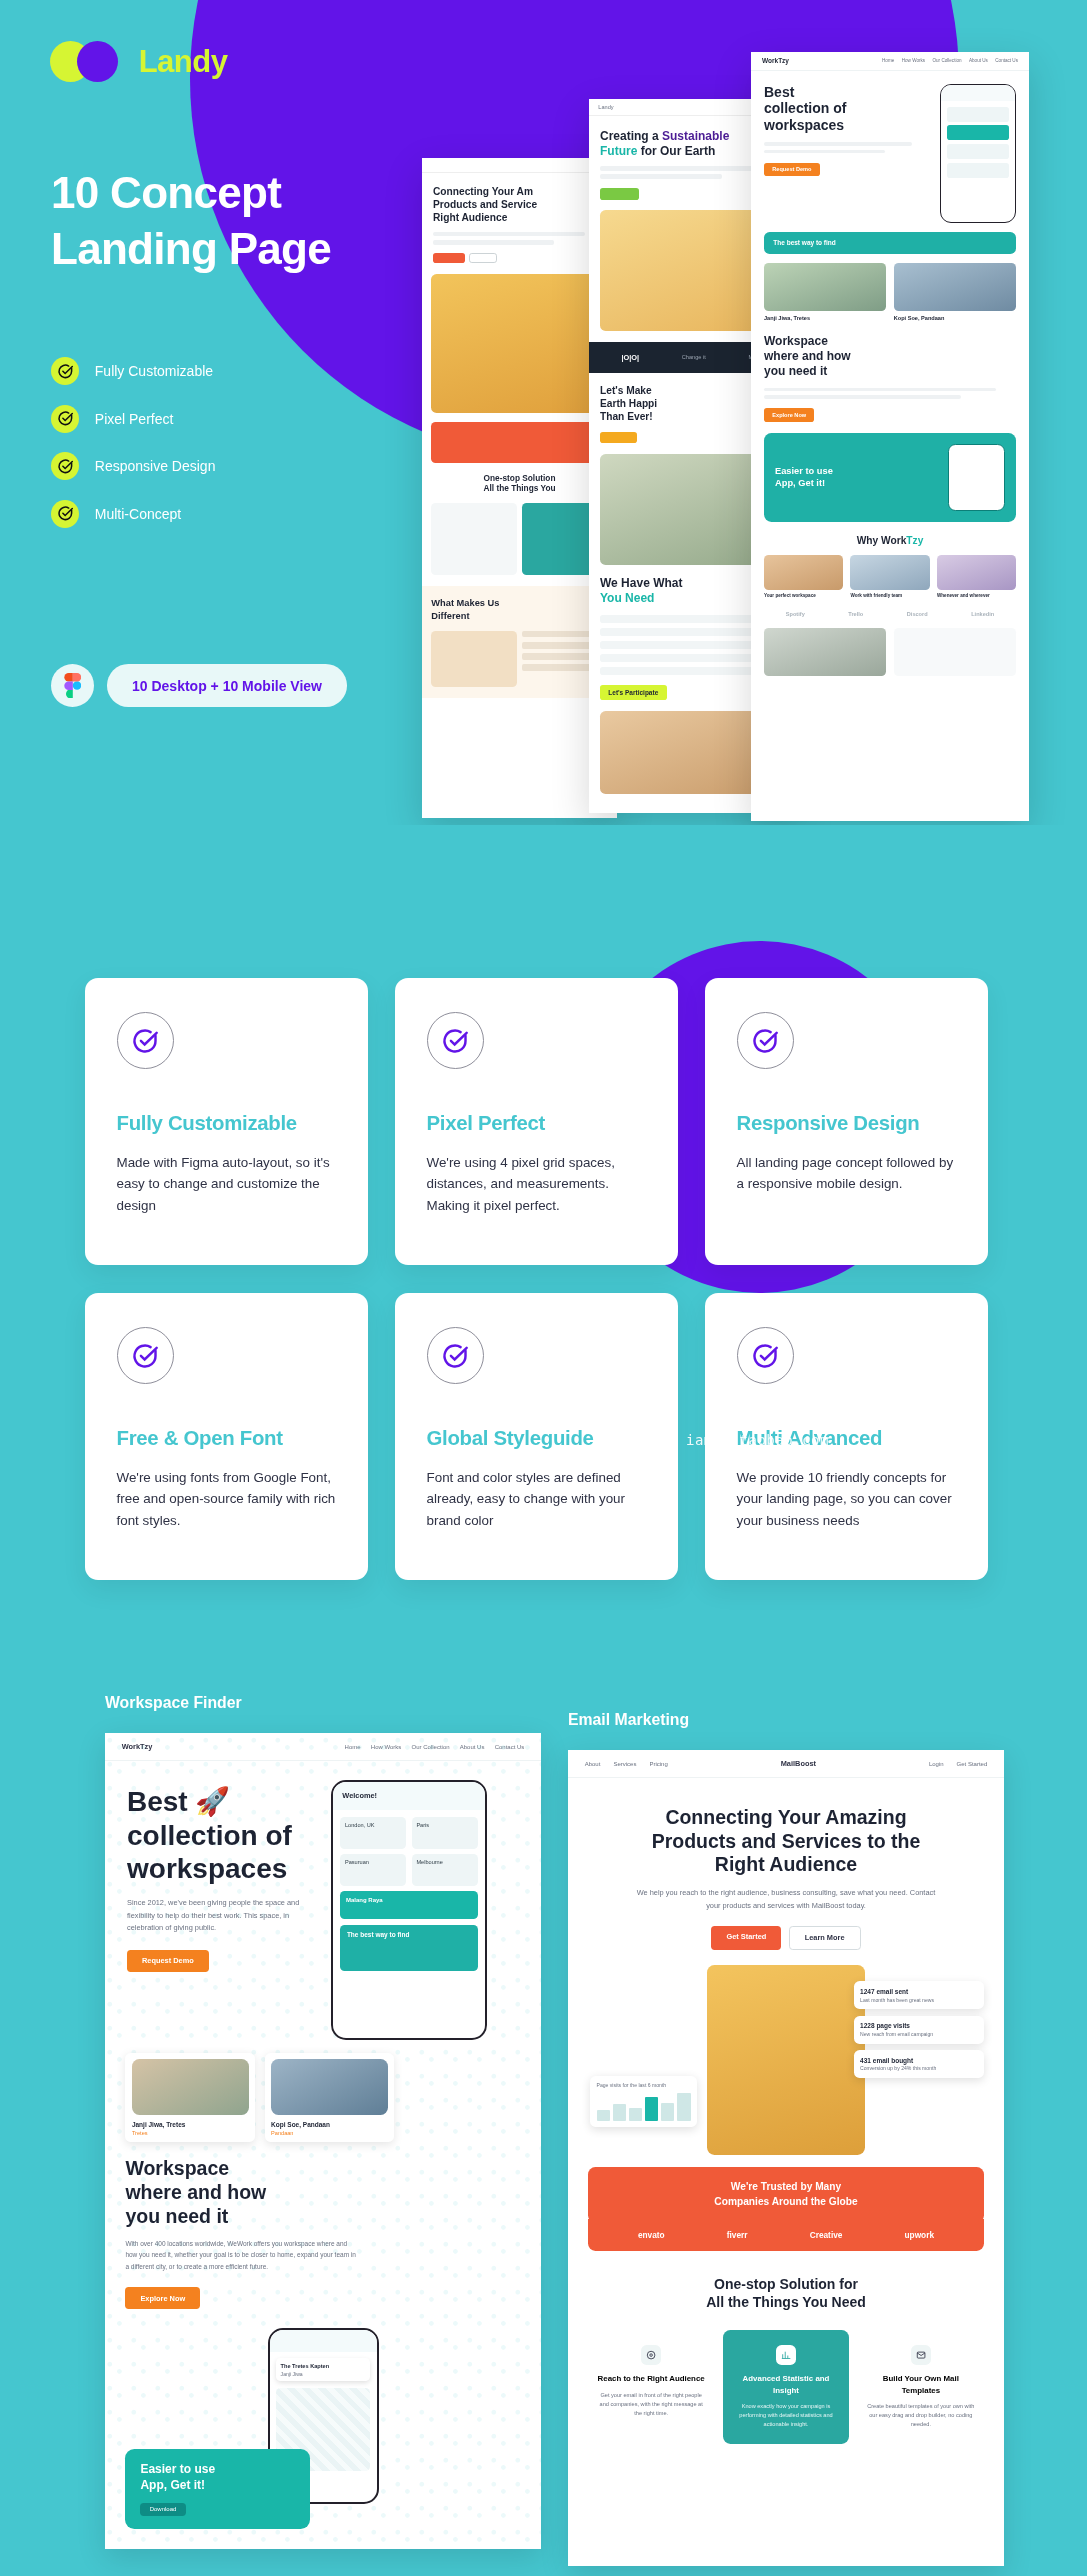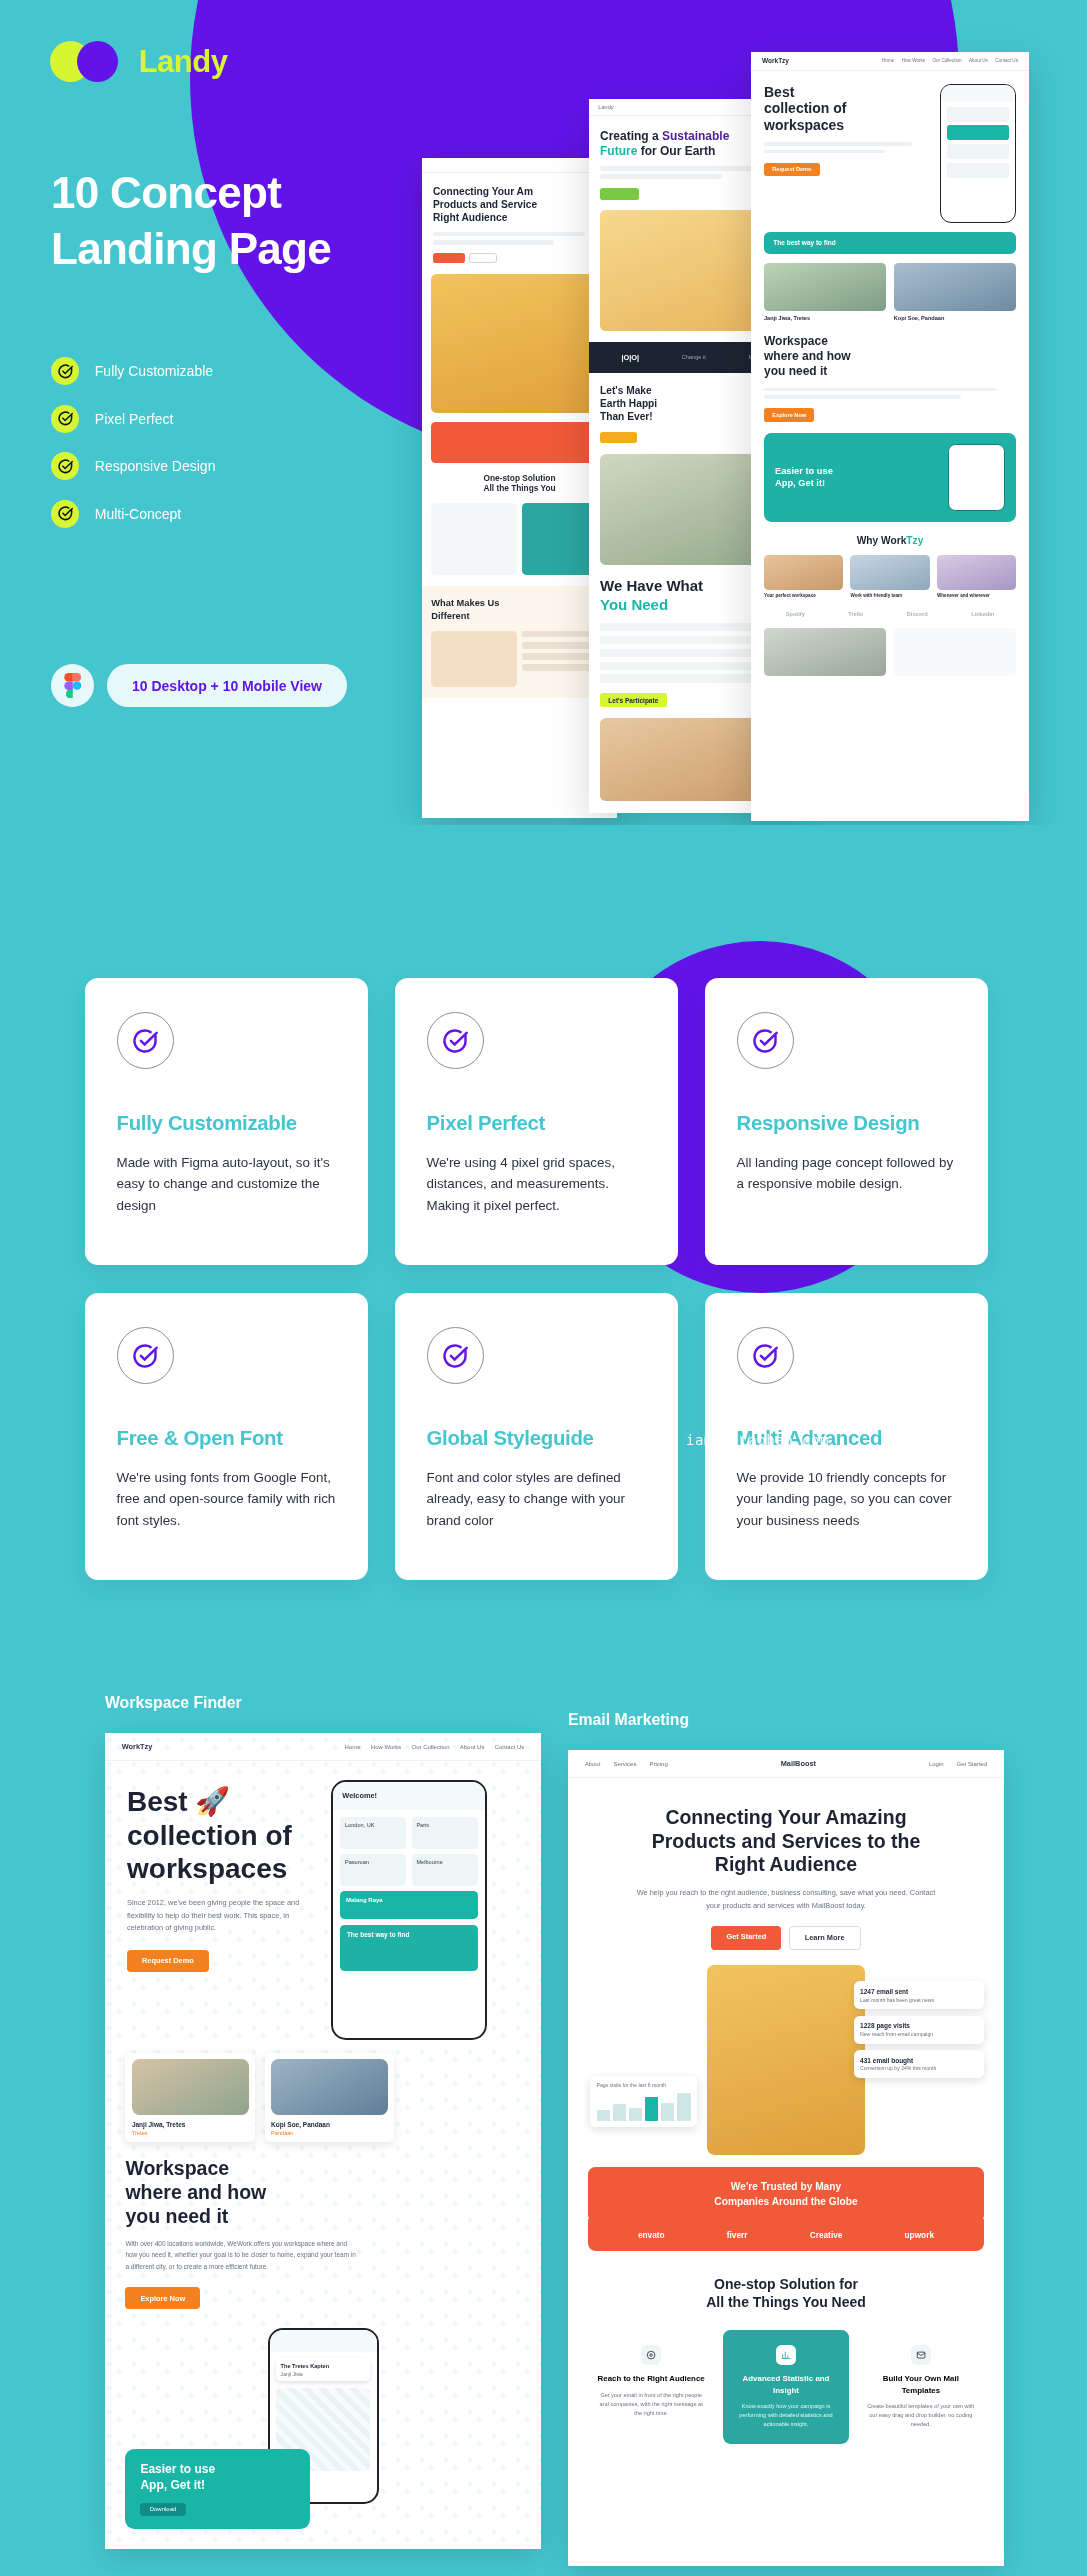--- a/index.html
+++ b/index.html
@@ -356,21 +356,21 @@
             <span style="color:#fff;font-size:7.4px;font-weight:bold;">|O|O|</span>
             <span style="color:#9aa4b0;font-size:5.6px;">Change it</span>
             <span style="color:#9aa4b0;font-size:5.6px;">Mark II</span>
           </div>
           <div style="padding:11px;">
             <div style="font-size:10.2px;font-weight:bold;color:#1d2333;line-height:1.3;">Let's Make<br>Earth Happi<br>Than Ever!</div>
             <div style="width:37px;height:11px;background:#f4a91f;border-radius:2.8px;margin-top:8.3px;"></div>
           </div>
           <div style="margin:0 11px;height:111px;border-radius:5.6px;background:linear-gradient(160deg,#cfd8c0,#94a98a);"></div>
           <div style="padding:11px;">
-            <div style="font-size:15px;font-weight:bold;color:#1d2333;line-height:1.3;">We Have What<br><span style="color:#19b6a8">You Need</span></div>
+            <div style="font-size:12px;font-weight:bold;color:#1d2333;line-height:1.3;">We Have What<br><span style="color:#19b6a8">You Need</span></div>
             <div style="margin-top:8.3px;">
               <div style="height:8.3px;background:#f1f5f6;border-radius:2.8px;margin-bottom:4.6px;"></div>
               <div style="height:8.3px;background:#f1f5f6;border-radius:2.8px;margin-bottom:4.6px;"></div>
               <div style="height:8.3px;background:#f1f5f6;border-radius:2.8px;margin-bottom:4.6px;"></div>
               <div style="height:8.3px;background:#f1f5f6;border-radius:2.8px;margin-bottom:4.6px;"></div>
               <div style="height:8.3px;background:#f1f5f6;border-radius:2.8px;"></div>
             </div>
             <div style="display:inline-block;margin-top:10.2px;background:#d6f533;border-radius:2.8px;padding:3.7px 8.3px;font-size:6.5px;font-weight:bold;color:#1d2333;">Let's Participate</div>
           </div>
           <div style="margin:0 11px;height:83px;border-radius:5.6px;background:linear-gradient(160deg,#e9c9a0,#c99c6b);"></div>

